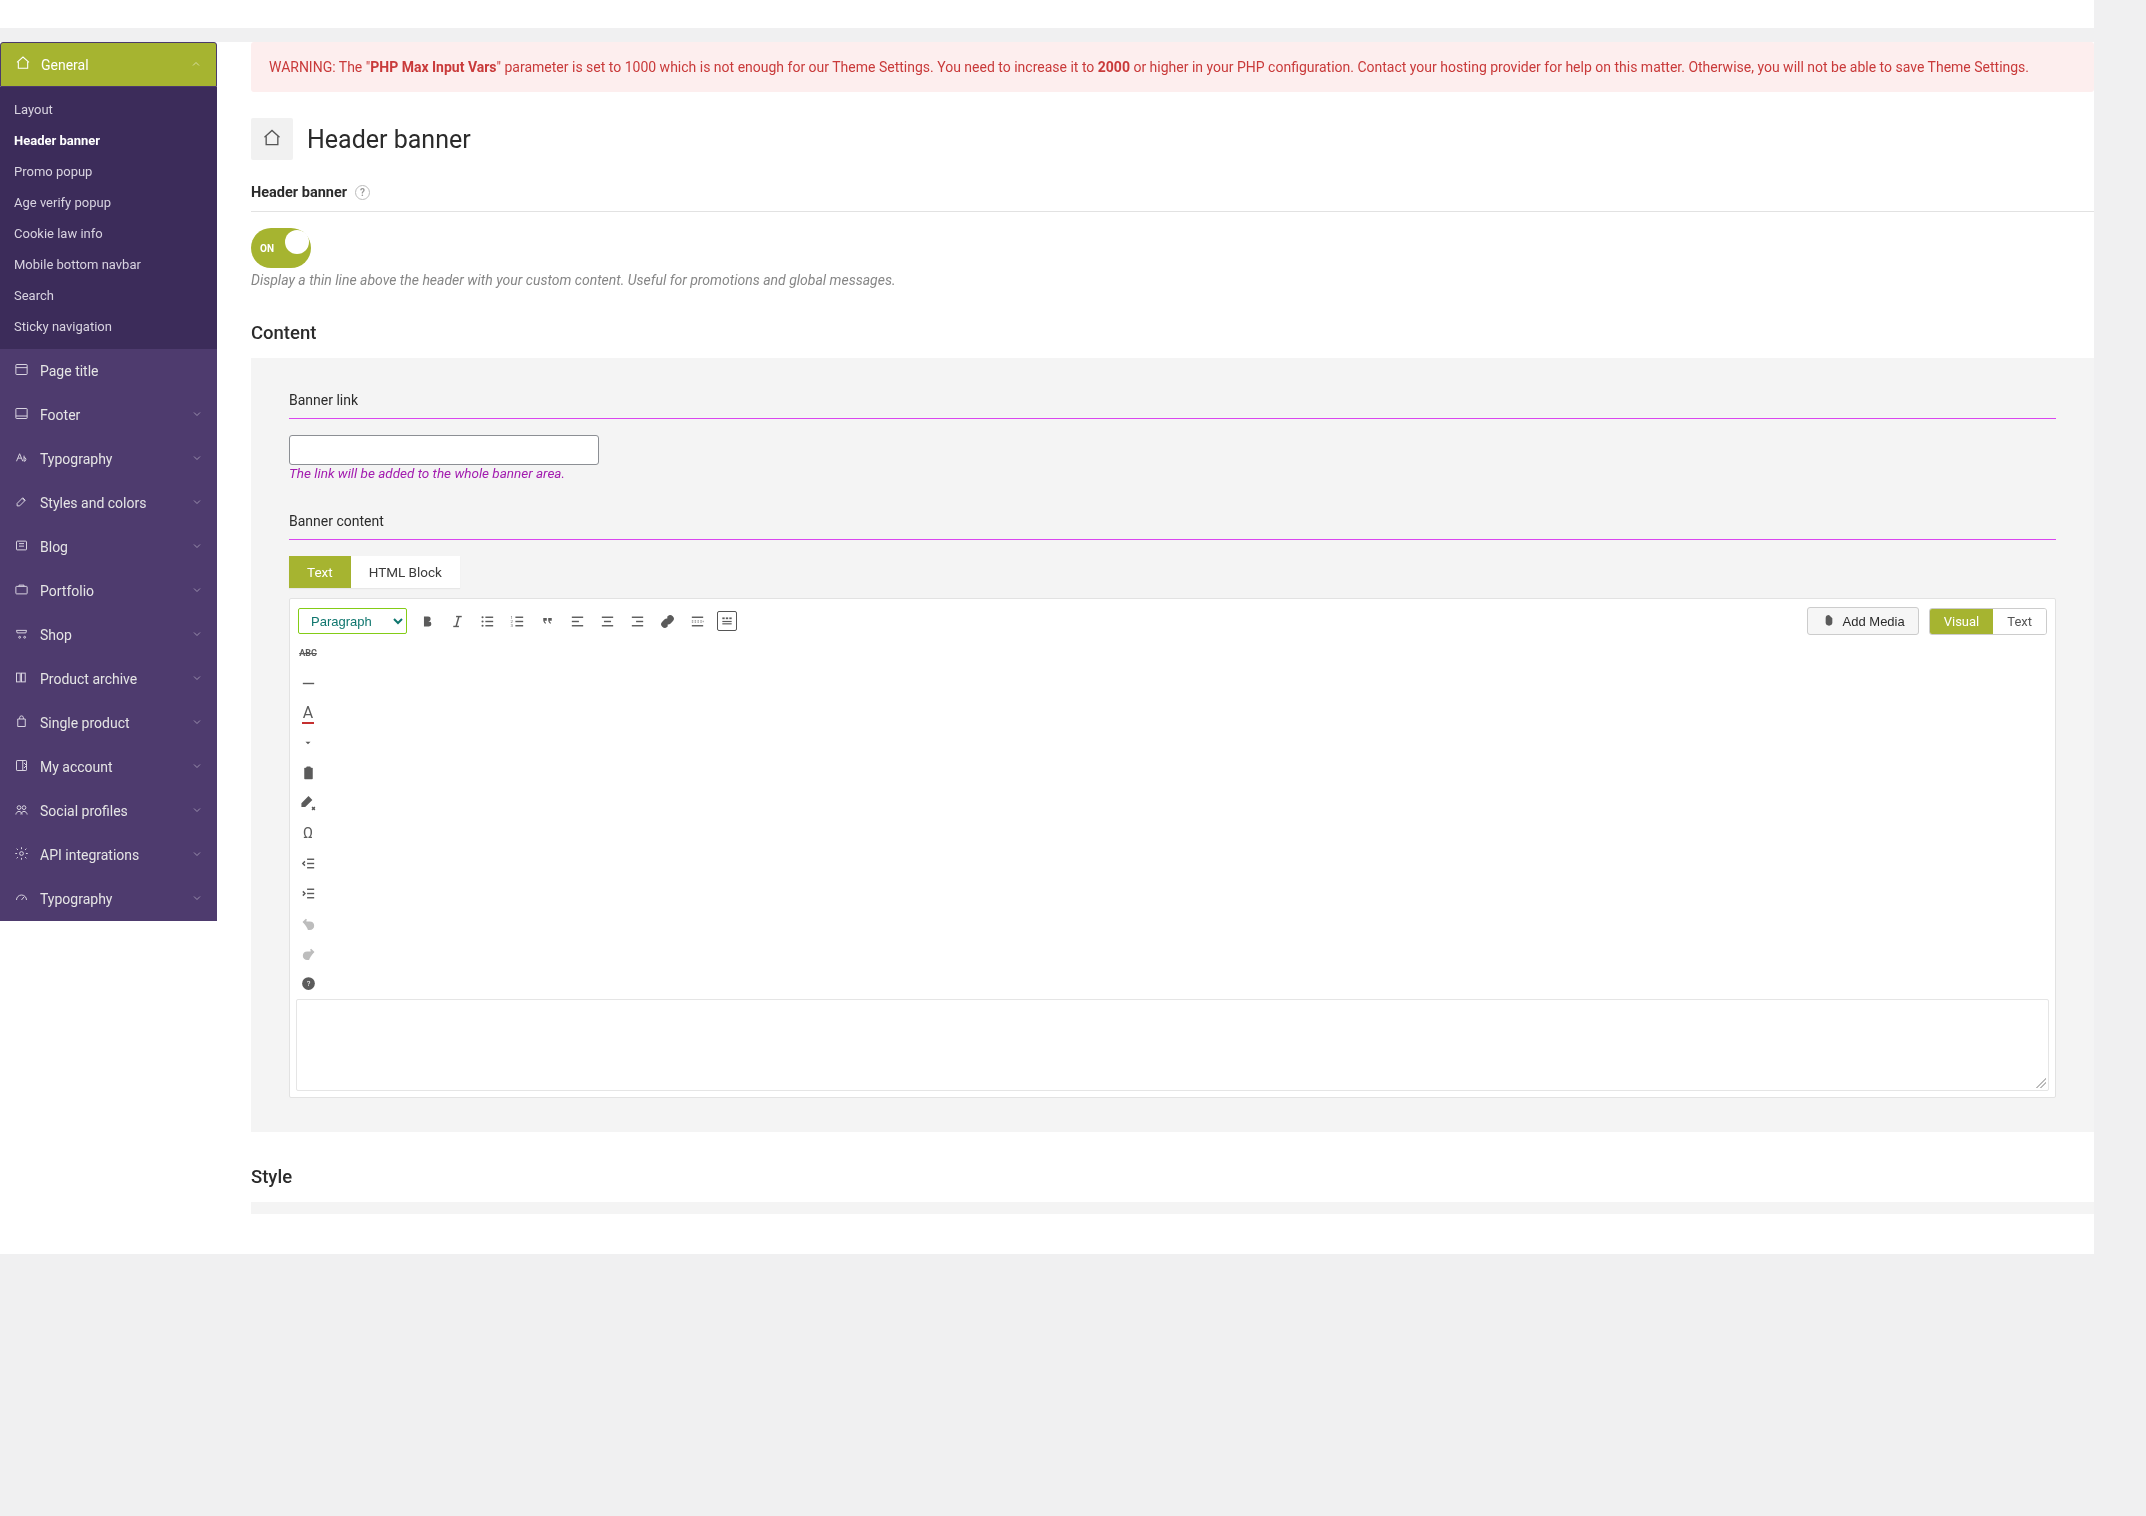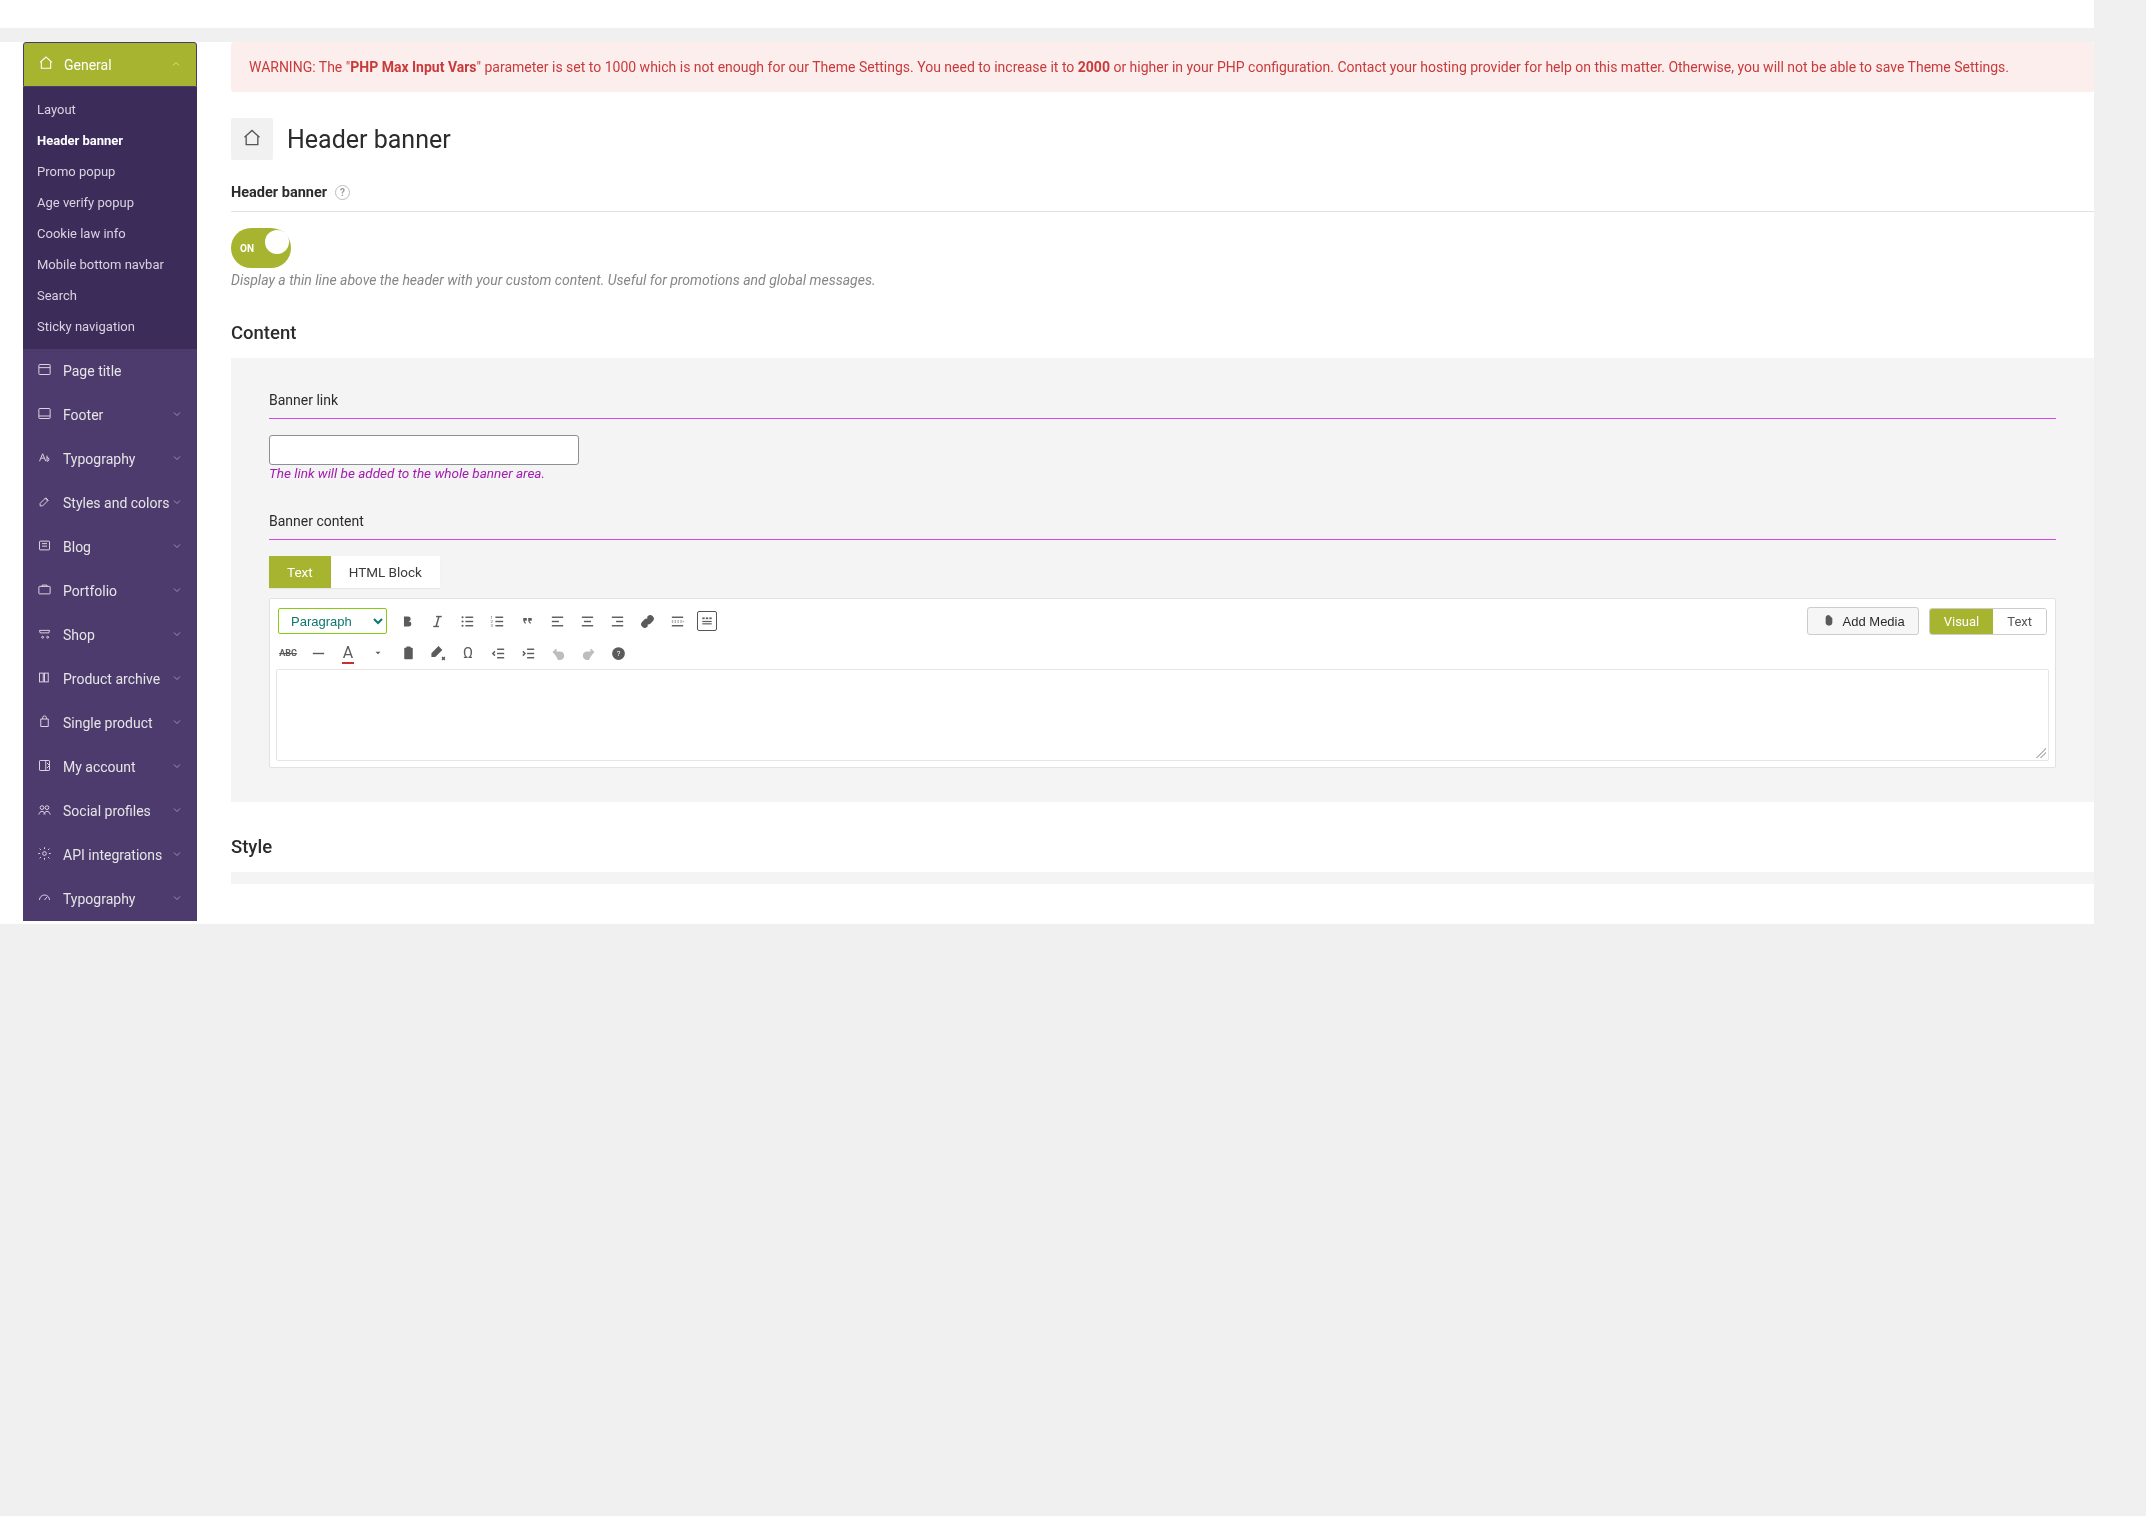--- a/index.html
+++ b/index.html
@@ -22,23 +22,22 @@
 }
 .topbar {
   height: 28px;
   background: #fff;
   margin: 0 52px 14px 0;
   border-bottom: 0;
 }
 
 
 .sidebar {
-  width: 174px;
+  width: 217px;
   flex-shrink: 0;
-  margin-left: 23px;
   margin-top: 0;
 }
 .sidebar-section-active {
   background: #a6b430;
   color: #fff;
   padding: 12px 14px;
   display: flex;
   align-items: center;
   justify-content: space-between;
   border-radius: 3px 3px 0 0;
@@ -241,21 +240,21 @@
 }
 .add-media-btn svg { width: 16px; height: 16px; fill: #5b5b5b; }
 .vt-tabs {
   display: flex; border: 1px solid #ccc; border-radius: 3px; overflow: hidden;
 }
 .vt-tab {
   padding: 5px 14px; font-size: 13px; cursor: pointer; background: #fff; color: #555;
 }
 .vt-tab.active { background: #a6b430; color: #fff; }
 .editor-tools-row2 {
-  display: flex; align-items: flex-start; gap: 10px; padding: 2px 2px 6px;
+  display: flex; align-items: flex-start; gap: 10px; padding: 2px 2px 6px; flex-direction: column;
 }
 .editor-body {
   border: 1px solid #e5e5e5;
   border-radius: 2px;
   min-height: 92px;
   position: relative;
   background: #fff;
 }
 .resize-grip {
   position: absolute; right: 2px; bottom: 2px;

